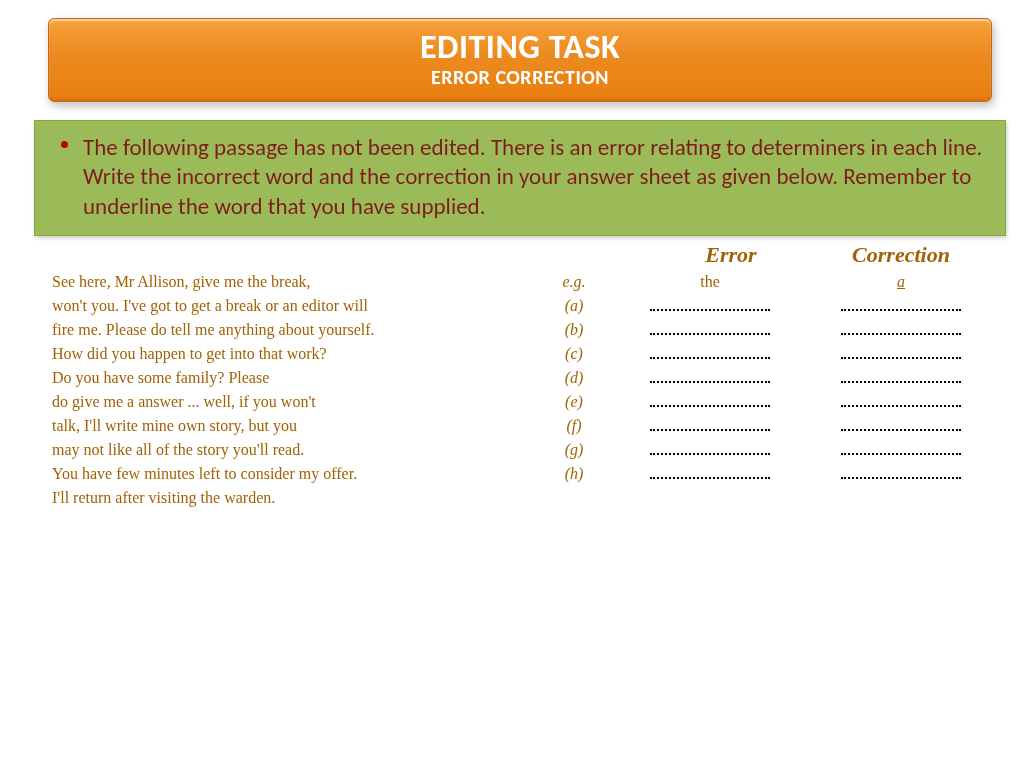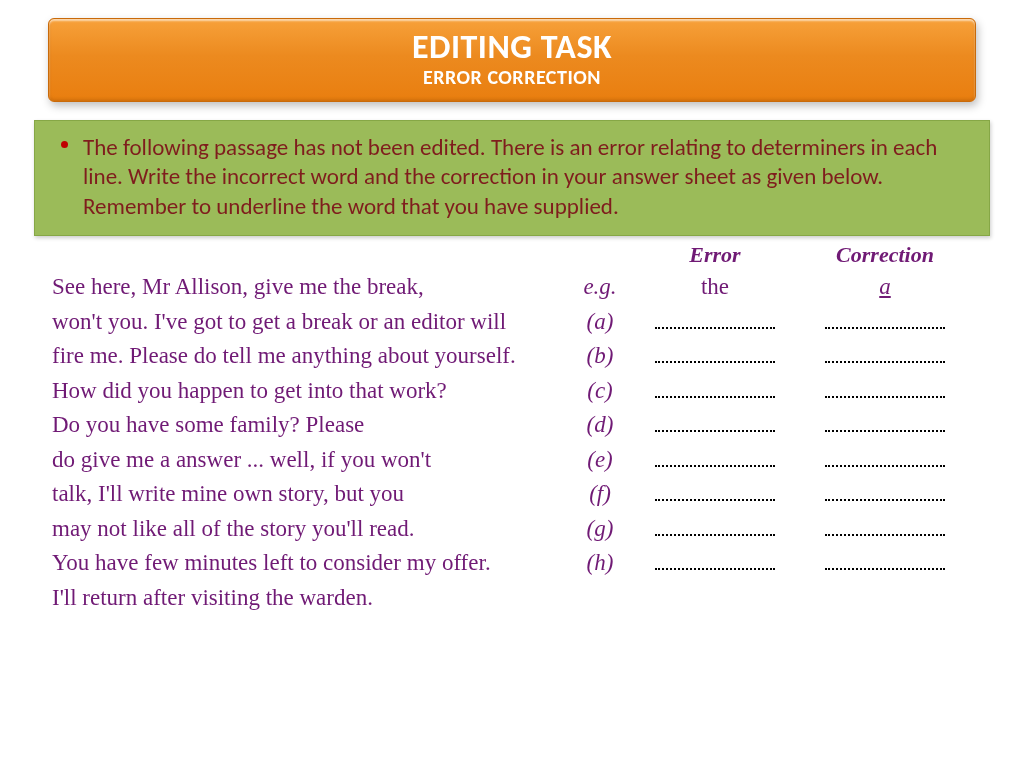--- a/index.html
+++ b/index.html
@@ -6,21 +6,21 @@
   body {
     width: 1024px;
     height: 768px;
     background: #fff;
     font-family: Calibri, "Segoe UI", Arial, sans-serif;
     overflow: hidden;
   }
   .slide {
     width: 1024px;
     height: 768px;
-    padding: 18px 30px 0 30px;
+    padding: 18px 14px 0 30px;
   }
   .title-bar {
     background: linear-gradient(to bottom, #f7a13a 0%, #ec8a1f 45%, #e97e0f 100%);
     border: 1px solid #c96a0a;
     border-radius: 6px;
     box-shadow: inset 0 2px 2px rgba(255,255,255,0.6),
                 inset 0 -2px 3px rgba(140,70,0,0.25),
                 2px 4px 8px rgba(0,0,0,0.25);
     color: #fff;
     text-align: center;
@@ -58,38 +58,39 @@
   .instruction-text {
     color: #7f1d1d;
     font-size: 23px;
     line-height: 1.28;
   }
   .worksheet {
     background: #fff;
     margin: 0 6px 0 6px;
     padding: 6px 18px 10px 16px;
     font-family: Georgia, "Times New Roman", serif;
-    color: #701a75;
+    color: #a16207;
   }
   .ws-header {
     display: grid;
     grid-template-columns: 1fr 60px 170px 170px;
     font-size: 22px;
     font-weight: 700;
     font-style: italic;
     margin-bottom: 2px;
   }
   .ws-header > div { text-align: center; }
   .ws-header > div:first-child { text-align: left; }
   .ws-row {
     display: grid;
     grid-template-columns: 1fr 60px 170px 170px;
-    font-size: 23px;
+    font-size: 16px;
     line-height: 1.5;
     align-items: baseline;
+    gap: 21px;
   }
   .ws-row .passage { font-style: normal; }
   .ws-row .lbl { font-style: italic; text-align: center; }
   .ws-row .cell { text-align: center; font-style: normal; }
   .underline { text-decoration: underline; font-style: italic; }
   .dots {
     display: inline-block;
     width: 120px;
     border-bottom: 2px dotted #000;
     height: 0.55em;

